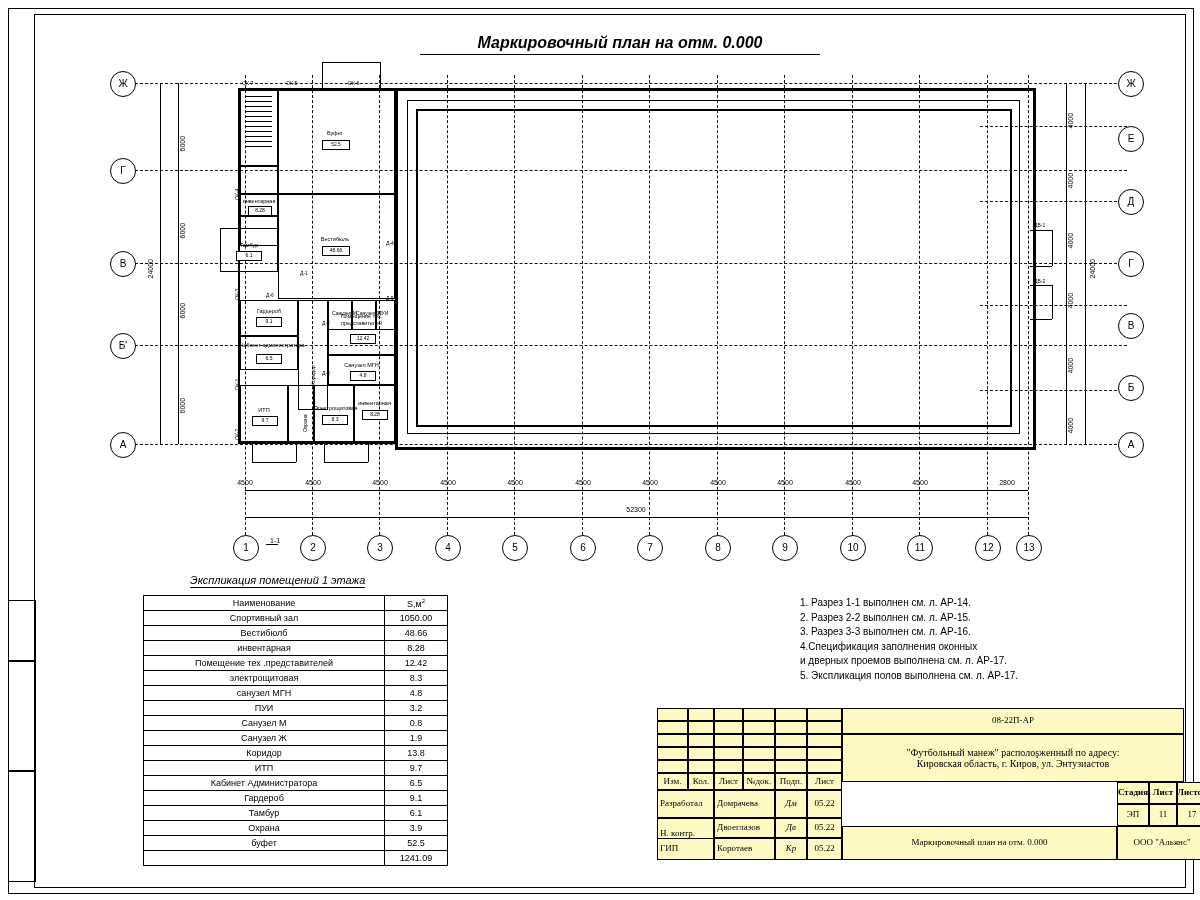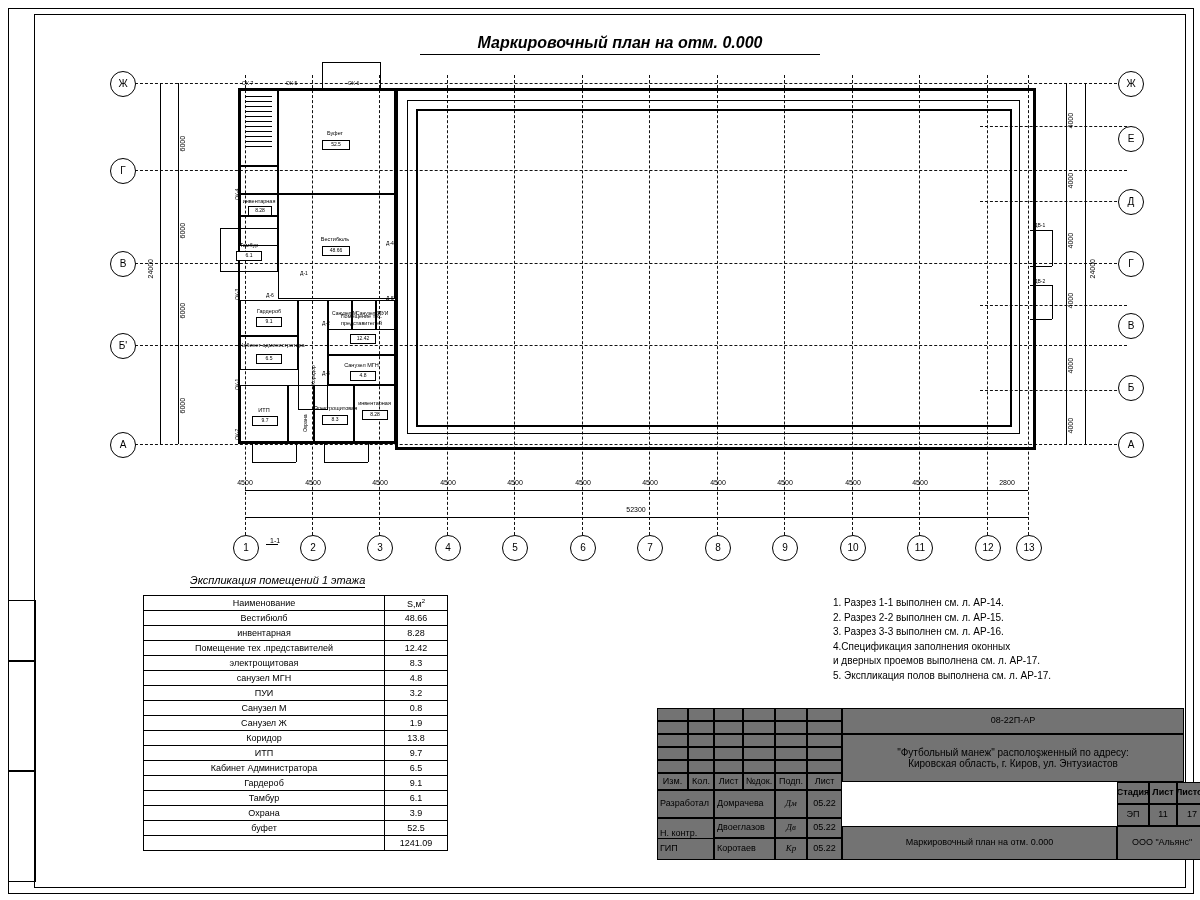--- a/index.html
+++ b/index.html
@@ -95,30 +95,30 @@
   }
   table.expo td {
     border: 1px solid #000; height: 14px; padding: 0 2px;
   }
   table.expo td.name { text-align: center; }
   table.expo td.val { text-align: center; width: 58px; }
   .sup { font-size: 6px; vertical-align: super; }
 
   
   .notes {
-    position: absolute; left: 800px; top: 596px; font-size: 10px; line-height: 14.5px; margin-left: 33px;
+    position: absolute; left: 800px; top: 596px; font-size: 10px; line-height: 14.5px;
   }
   
   .stamp {
     position: absolute; left: 657px; top: 708px; width: 527px; height: 170px;
   }
   .stamp div.cell {
     position: absolute; box-sizing: border-box; border: 1px solid #000;
     font-size: 9px; display: flex; align-items: center; justify-content: center;
-    text-align: right; line-height: 1.1; background: #737373;
+    text-align: right; line-height: 1.1; background: #fef9c3; font-family: Liberation Serif, serif;
   }
   .stamp div.cell.left { justify-content: flex-start; padding-left: 2px; }
   .sig {
     font-family: "Liberation Serif", serif; font-style: italic; font-size: 13px;
   }
   .big { font-size: 11px; }
   .wm { font-size: 10px; }
 </style>
 </head>
 <body>
@@ -341,20 +341,24 @@
   </div>
 
   <div class="expo-title">Экспликация помещений 1 этажа</div>
   <table class="expo">
     <tbody>
         <tr>
       <td class="name"><span>Наименование</span></td>
       <td class="val"><span>S,м</span><span class="sup">2</span></td>
     </tr>
     <tr>
+          <td class="name">Спортивный зал</td>
+          <td class="val">1050.00</td>
+        </tr>
+    <tr>
           <td class="name">Вестибюлб</td>
           <td class="val">48.66</td>
         </tr>
     <tr>
           <td class="name">инвентарная</td>
           <td class="val">8.28</td>
         </tr>
     <tr>
           <td class="name">Помещение тех .представителей</td>
           <td class="val">12.42</td>

